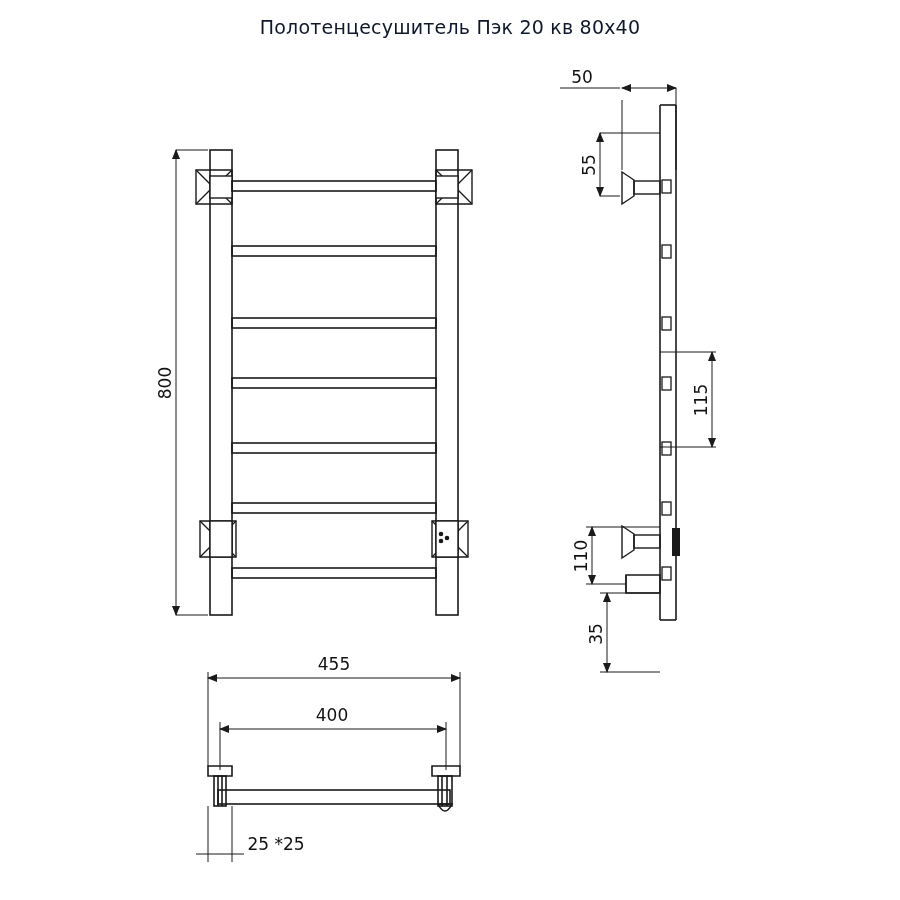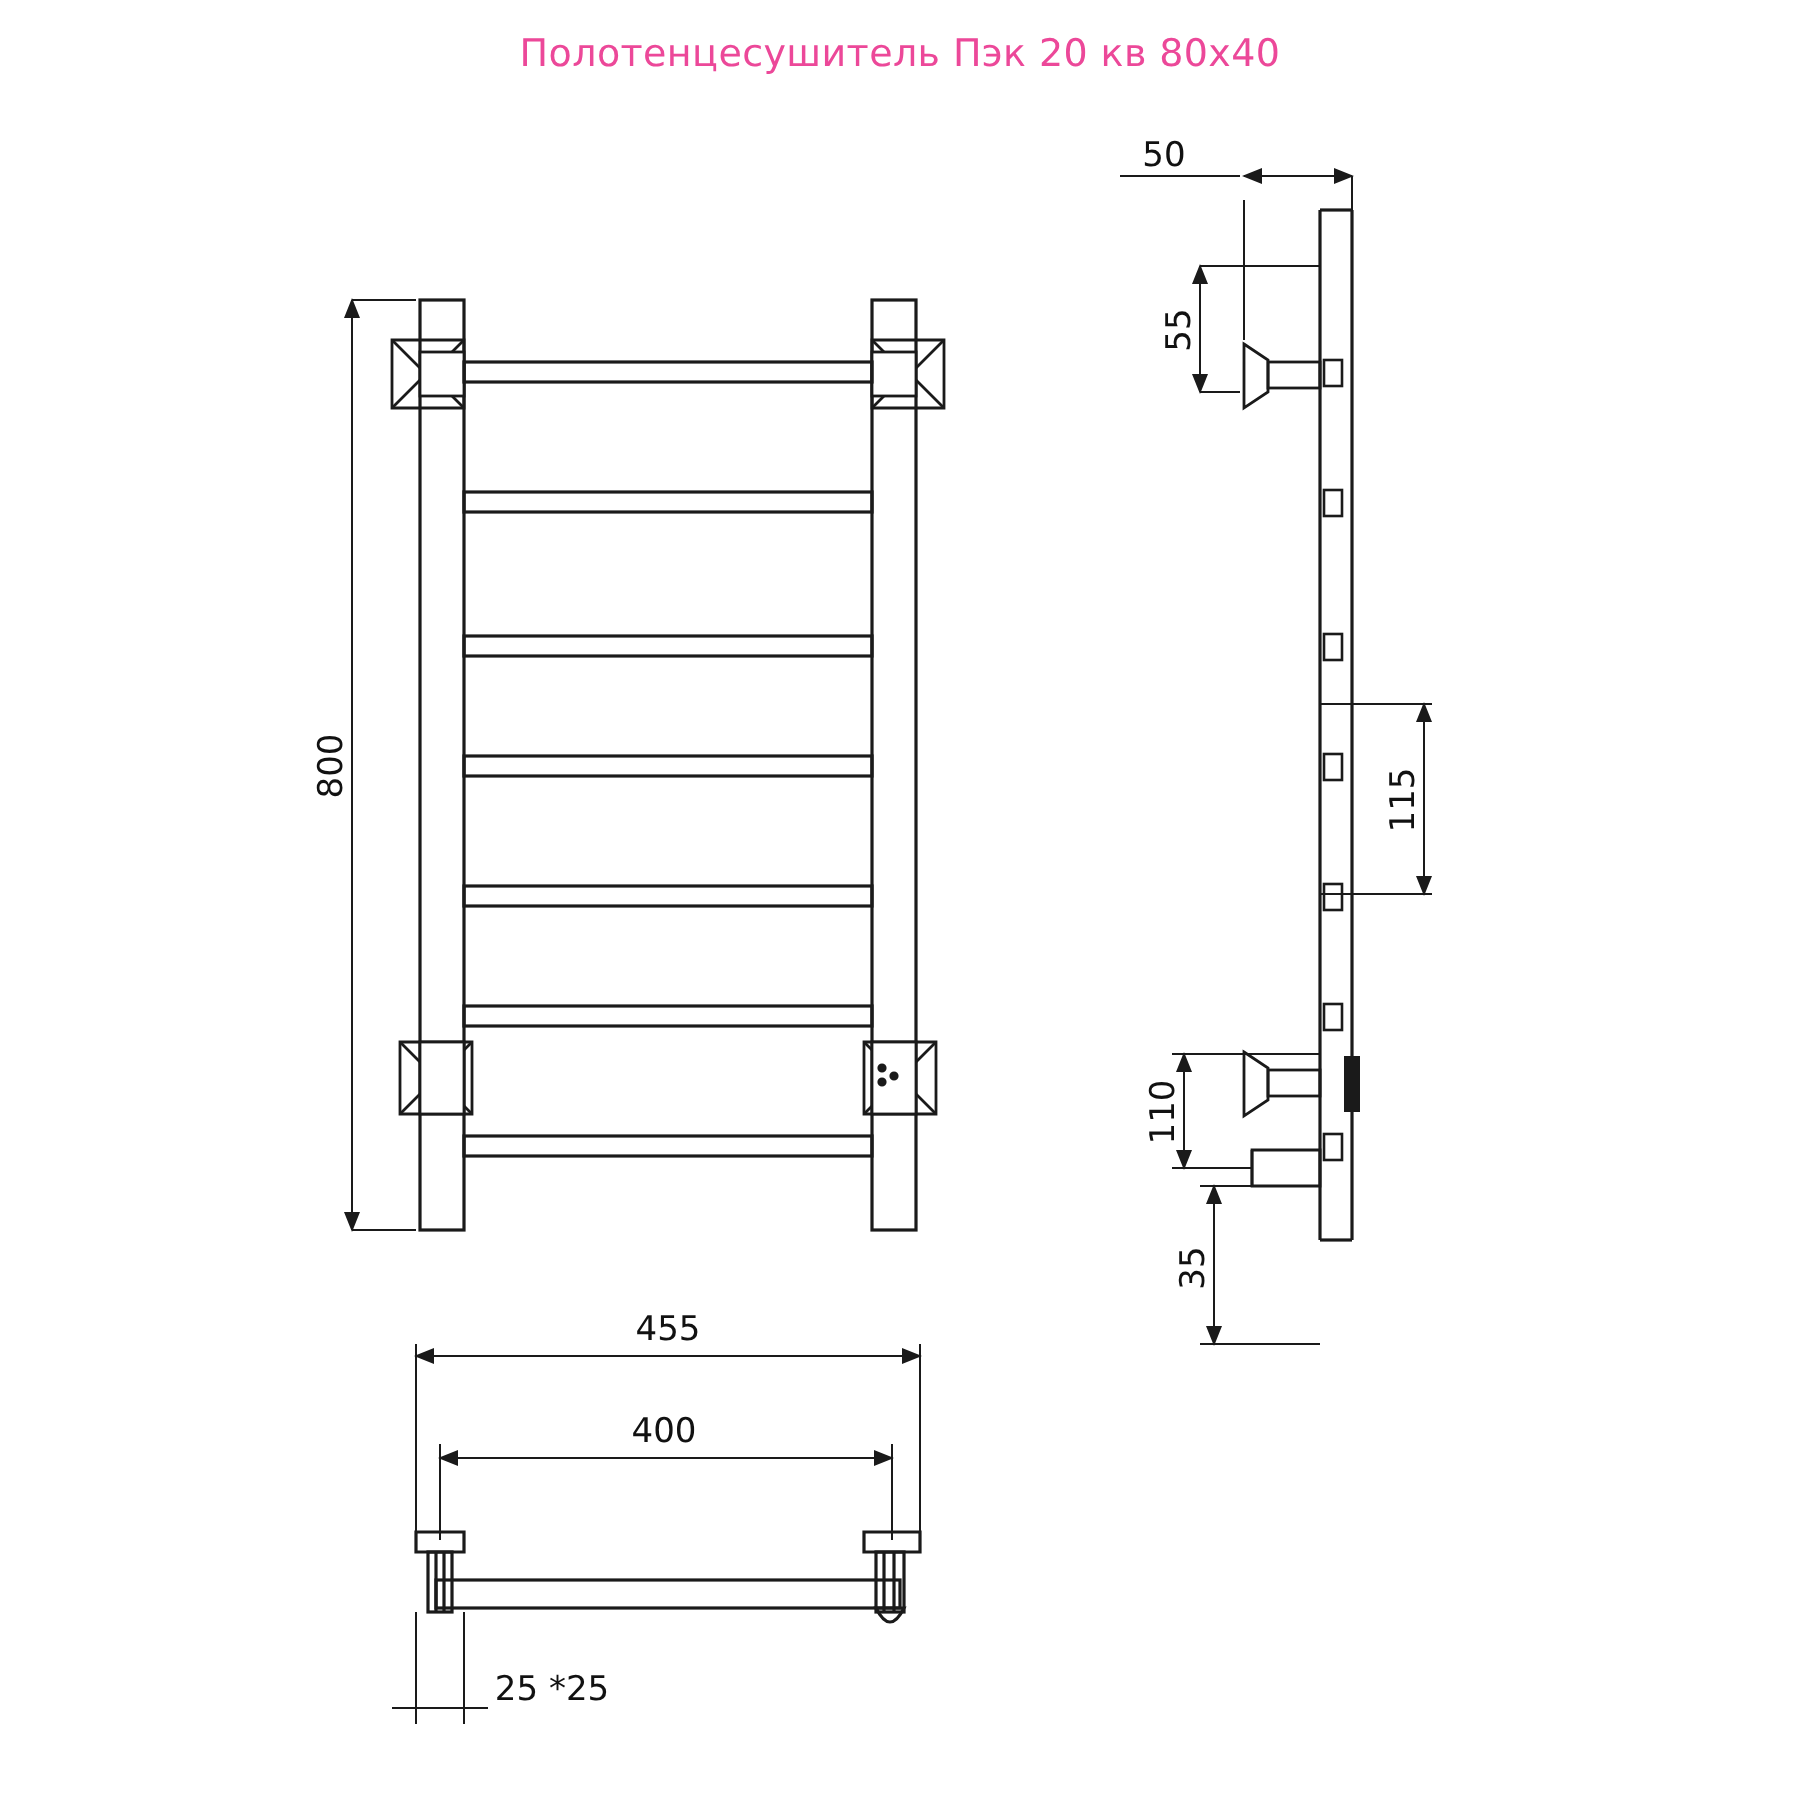--- a/index.html
+++ b/index.html
@@ -23,21 +23,21 @@
   }
   .title {
     position: absolute;
     left: 0;
     top: 16px;
     width: 900px;
     text-align: center;
     font-size: 19px;
     letter-spacing: 0.2px;
     font-family: "DejaVu Sans", sans-serif;
-    color: #ec4899;
+    color: #0f172a;
   }
   svg { display: block; }
   text {
     font-family: "DejaVu Sans", sans-serif;
     fill: #111;
   }
 </style>
 </head>
 <body>
 

